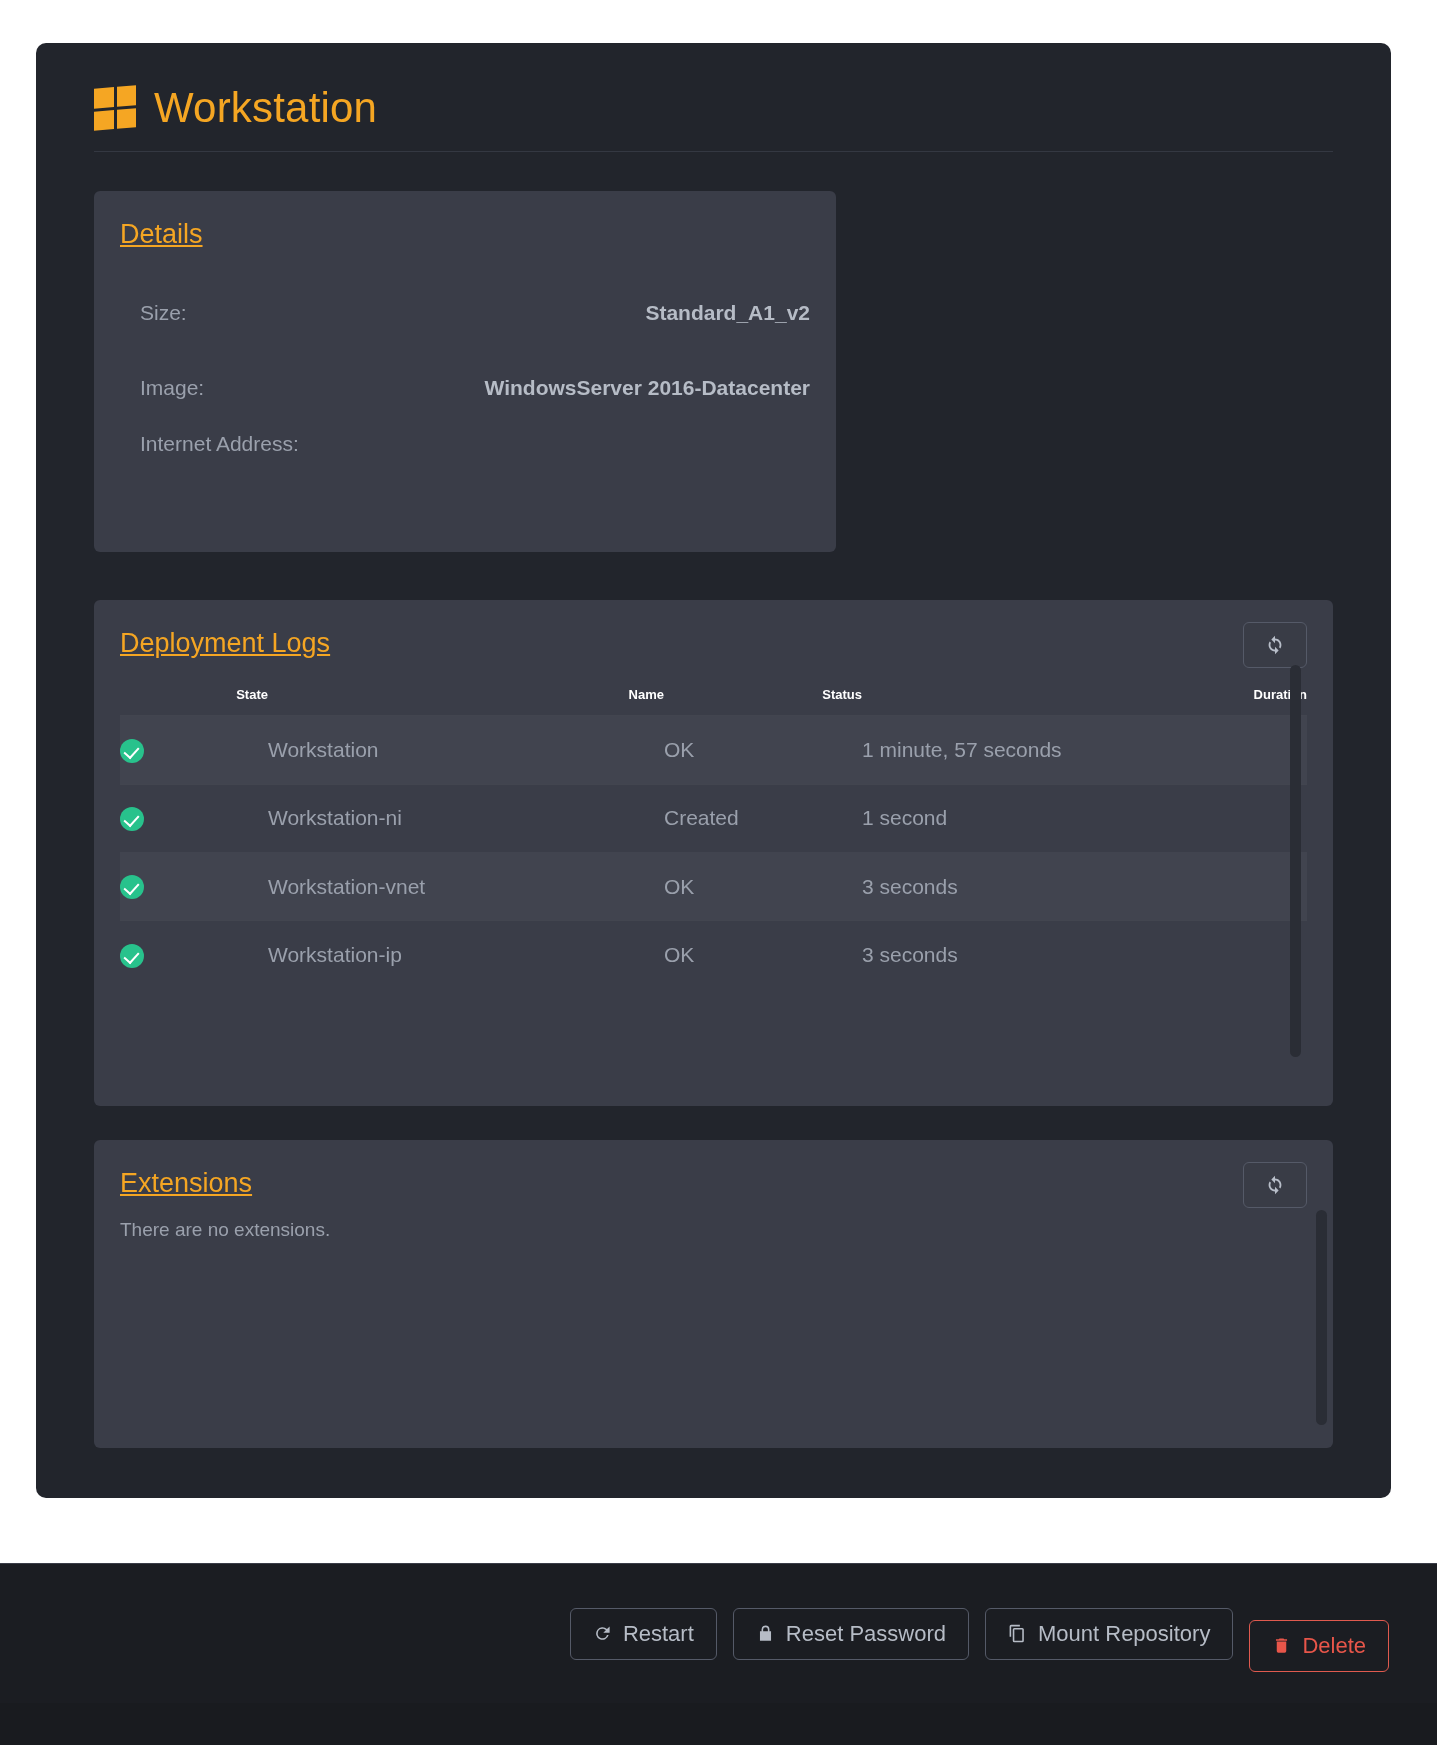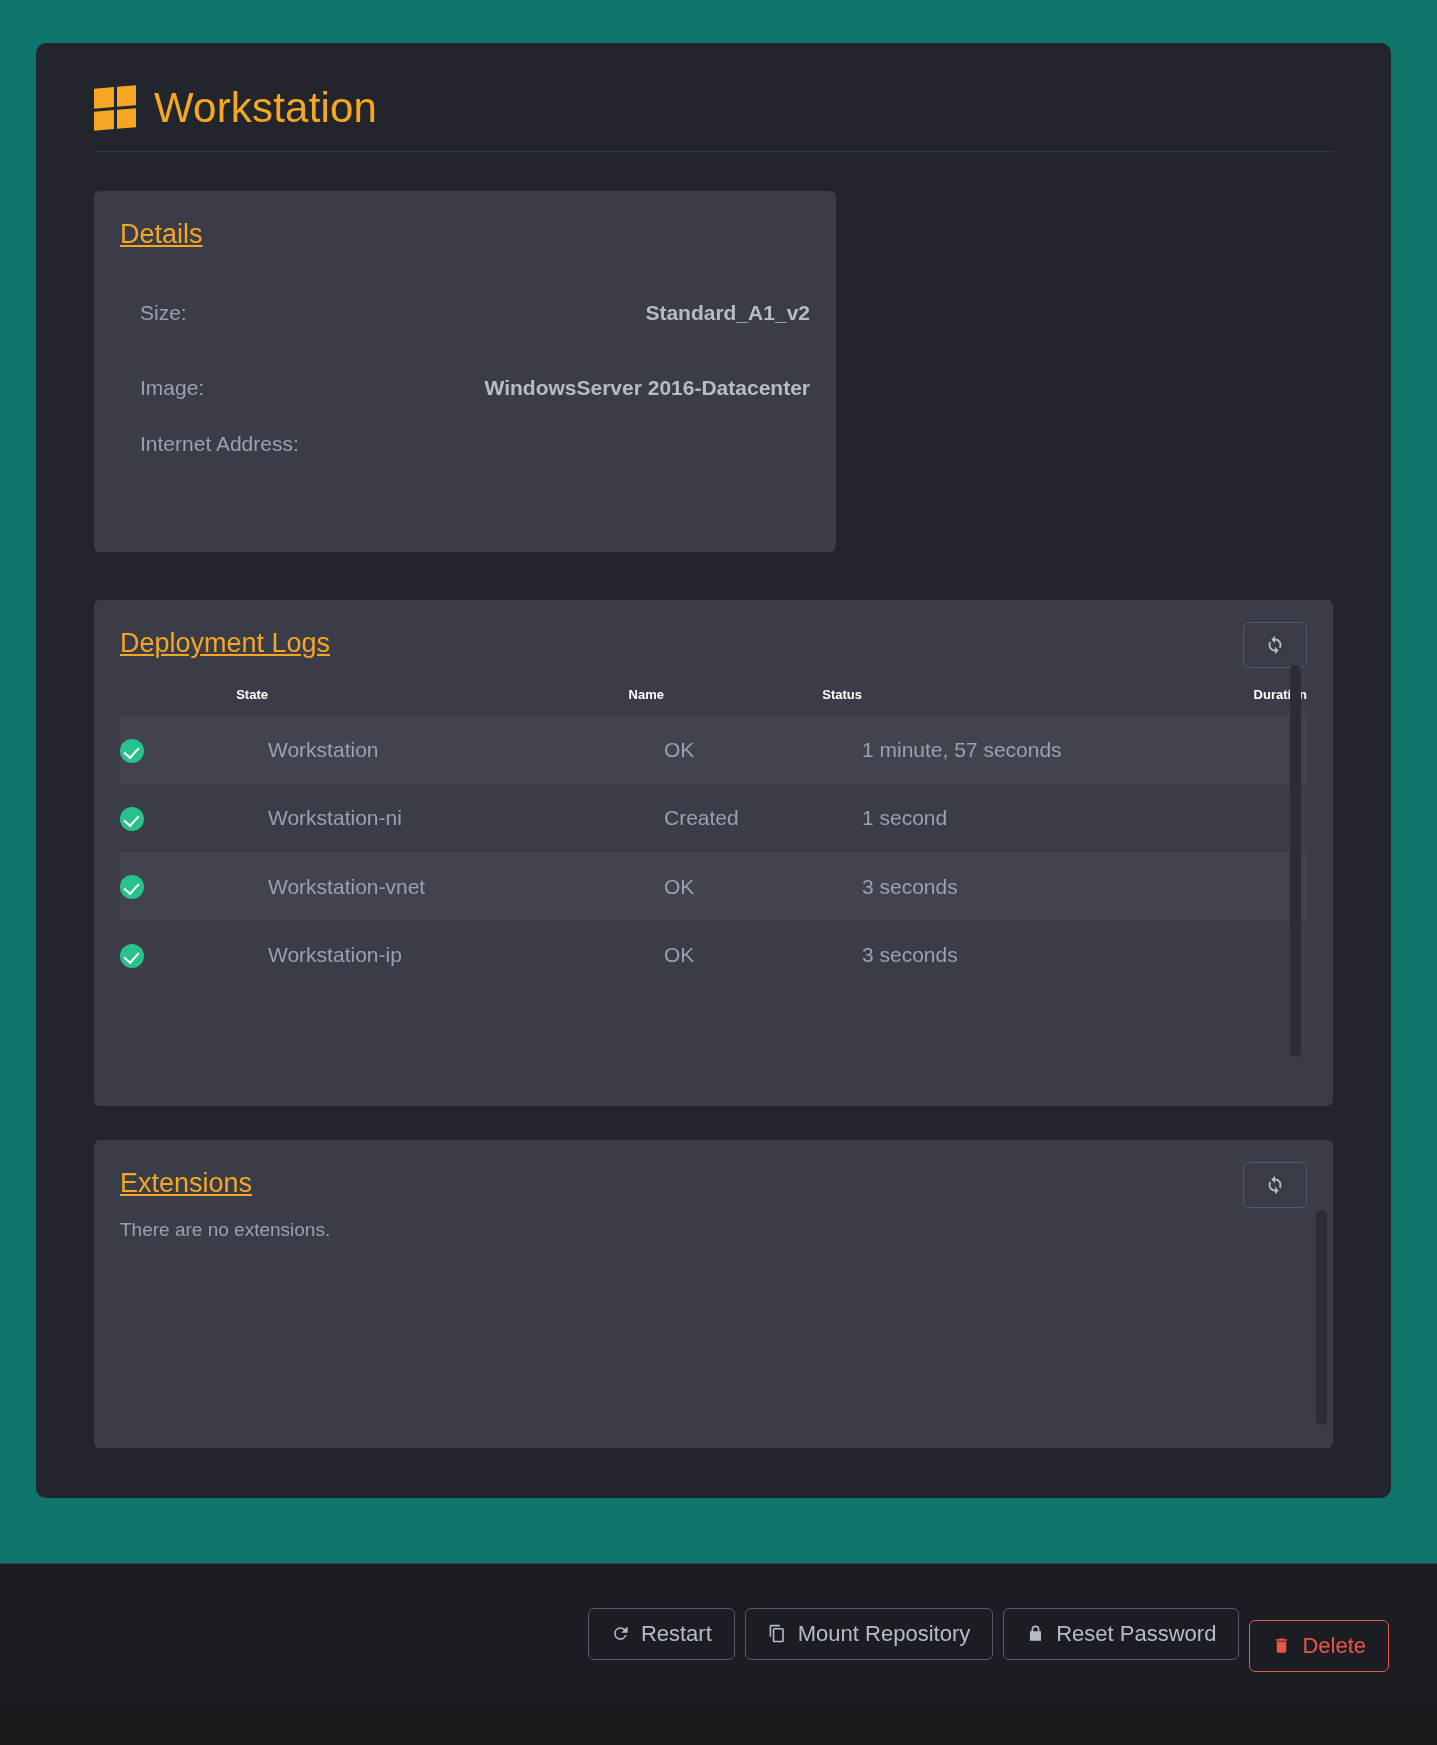--- a/index.html
+++ b/index.html
@@ -7,21 +7,21 @@
     width: 1437px;
     height: 1745px;
     background: #1b1d22;
     font-family: "Liberation Sans", sans-serif;
     overflow: hidden;
   }
   .page {
     position: relative;
     width: 1437px;
     height: 1745px;
-    background: #0f766e;
+    background: #ffffff;
   }
 
   
   .vm-card {
     position: absolute;
     left: 36px;
     top: 43px;
     width: 1355px;
     height: 1455px;
     background: #22252c;
@@ -194,21 +194,21 @@
     left: 0;
     top: 1563px;
     width: 1437px;
     height: 140px;
     background: #1b1d22;
     border-top: 1px solid #3a3d48;
     display: flex;
     align-items: center;
     justify-content: flex-end;
     padding-right: 48px;
-    gap: 10px;
+    gap: 16px;
   }
   .act-btn {
     height: 52px;
     border: 1px solid #555a68;
     border-radius: 6px;
     background: #1b1d22;
     color: #b6bcc6;
     font-size: 22px;
     display: inline-flex;
     align-items: center;
@@ -337,30 +337,30 @@
 
     <button class="act-btn">
       <svg viewBox="0 0 24 24">
         <path d="M17.65 6.35A8 8 0 1 0 19.73 14h-2.1A6 6 0 1 1 12 6c1.66 0 3.14.69 4.22 1.78L13 11h8V3l-3.35 3.35z"></path>
       </svg>
       <span>Restart</span>
     </button>
 
     <button class="act-btn">
       <svg viewBox="0 0 24 24">
+        <path d="M17 9V7a5 5 0 0 0-10 0v2H5v12h14V9h-2zm-8-2a3 3 0 0 1 6 0v2H9V7z"></path>
+      </svg>
+      <span>Reset Password</span>
+    </button>
+
+    <button class="act-btn">
+      <svg viewBox="0 0 24 24">
         <path d="M15 1H4a2 2 0 0 0-2 2v13h2V3h11V1zm3 4H8a2 2 0 0 0-2 2v14a2 2 0 0 0 2 2h10a2 2 0 0 0 2-2V7a2 2 0 0 0-2-2zm0 16H8V7h10v14z"></path>
       </svg>
       <span>Mount Repository</span>
-    </button>
-
-    <button class="act-btn">
-      <svg viewBox="0 0 24 24">
-        <path d="M17 9V7a5 5 0 0 0-10 0v2H5v12h14V9h-2zm-8-2a3 3 0 0 1 6 0v2H9V7z"></path>
-      </svg>
-      <span>Reset Password</span>
     </button>
 
     <button class="act-btn danger">
       <svg viewBox="0 0 24 24">
         <path d="M6 19a2 2 0 0 0 2 2h8a2 2 0 0 0 2-2V7H6v12zM19 4h-3.5l-1-1h-5l-1 1H5v2h14V4z"></path>
       </svg>
       <span>Delete</span>
     </button>
 
   </div>

